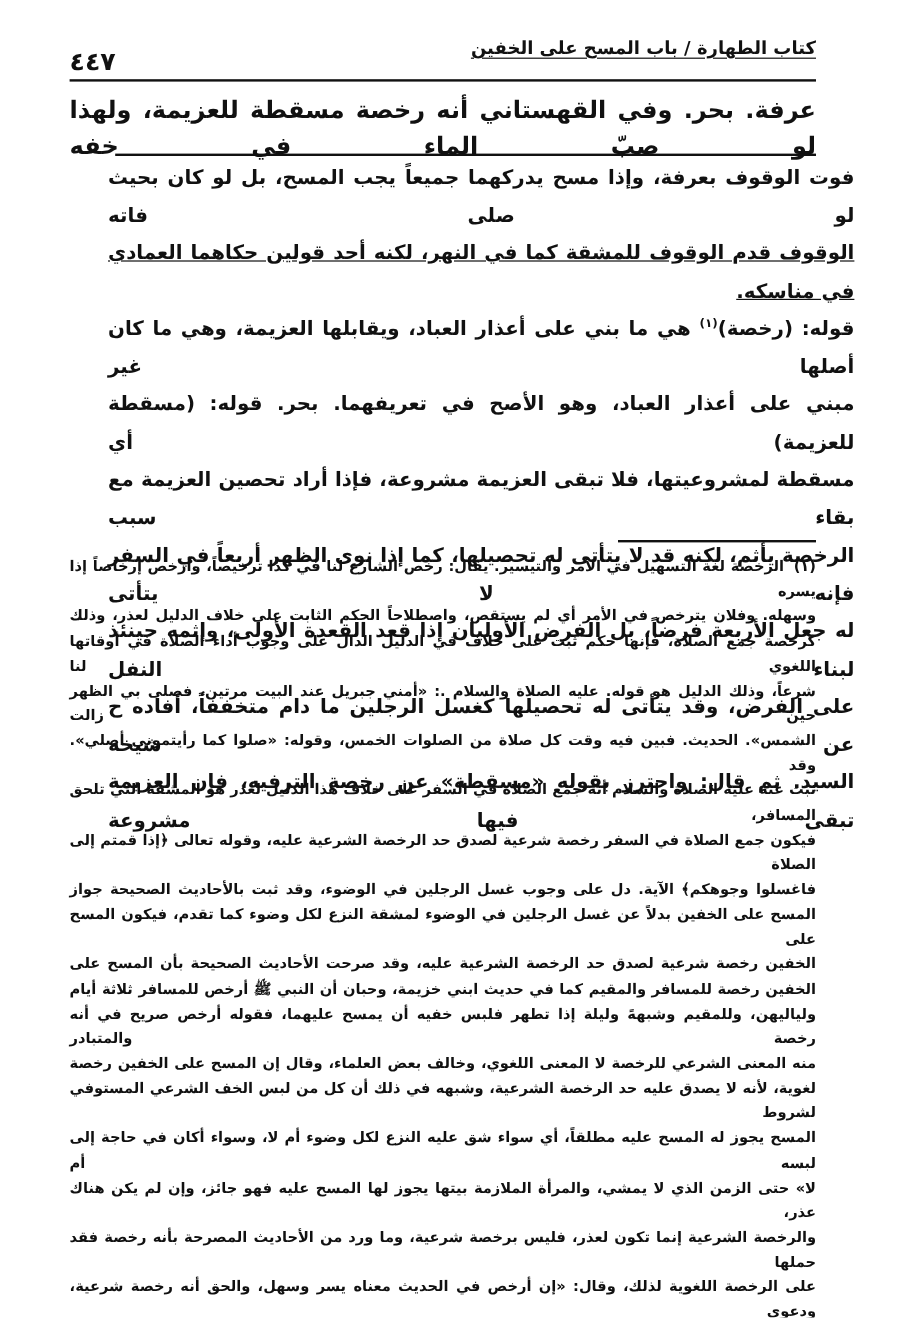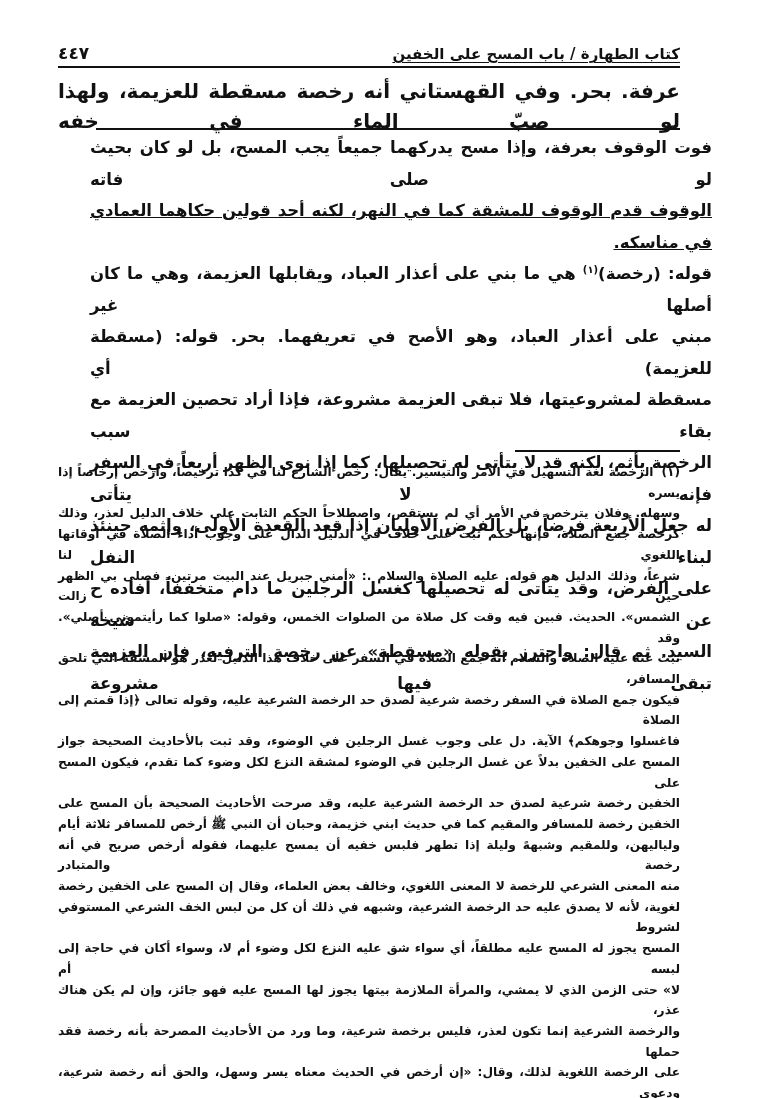--- a/index.html
+++ b/index.html
@@ -31,25 +31,25 @@
       border-bottom: 2.5px solid #111;
       display: flex;
       justify-content: space-between;
       align-items: flex-end;
       font-weight: bold;
       font-size: 15px;
     }
     .running-header .title {
       text-decoration: underline;
       text-underline-offset: 3px;
-      padding-bottom: 3px;
+      padding-bottom: 17px;
     }
     .running-header .page-num {
       padding-bottom: 3px;
-      font-size: 17px;
+      font-size: 21px;
     }
     .lead-line {
       position: absolute;
       top: 76px;
       left: 0;
       width: 622px;
       font-size: 20px;
       font-weight: bold;
       text-align: justify;
       text-align-last: justify;

